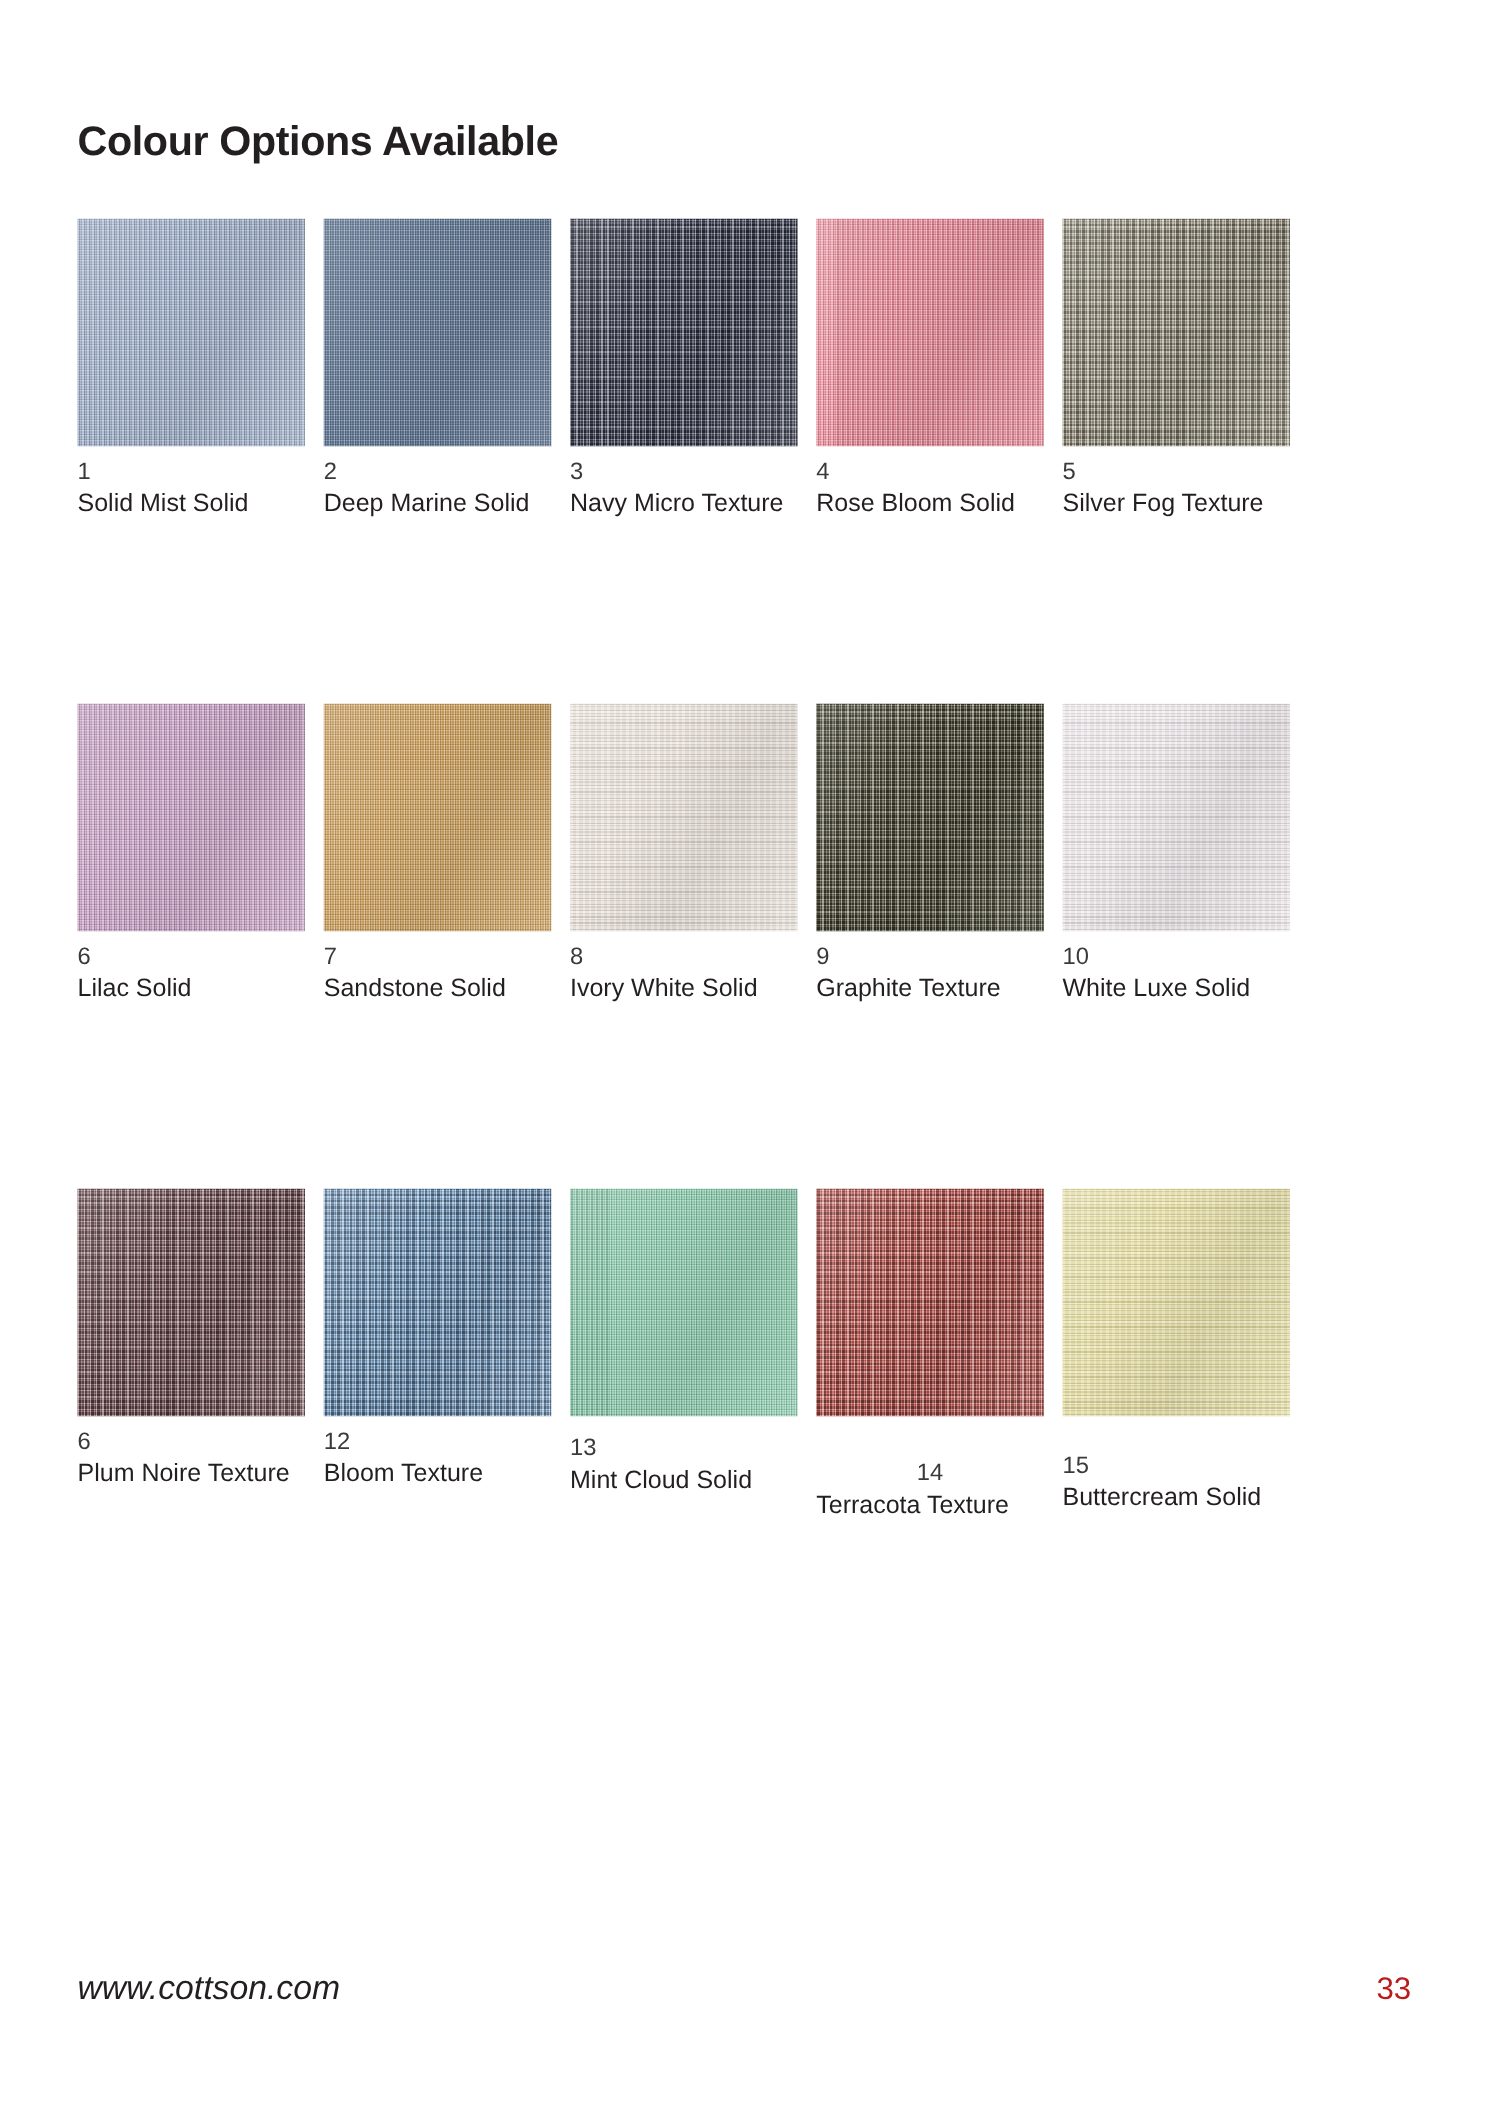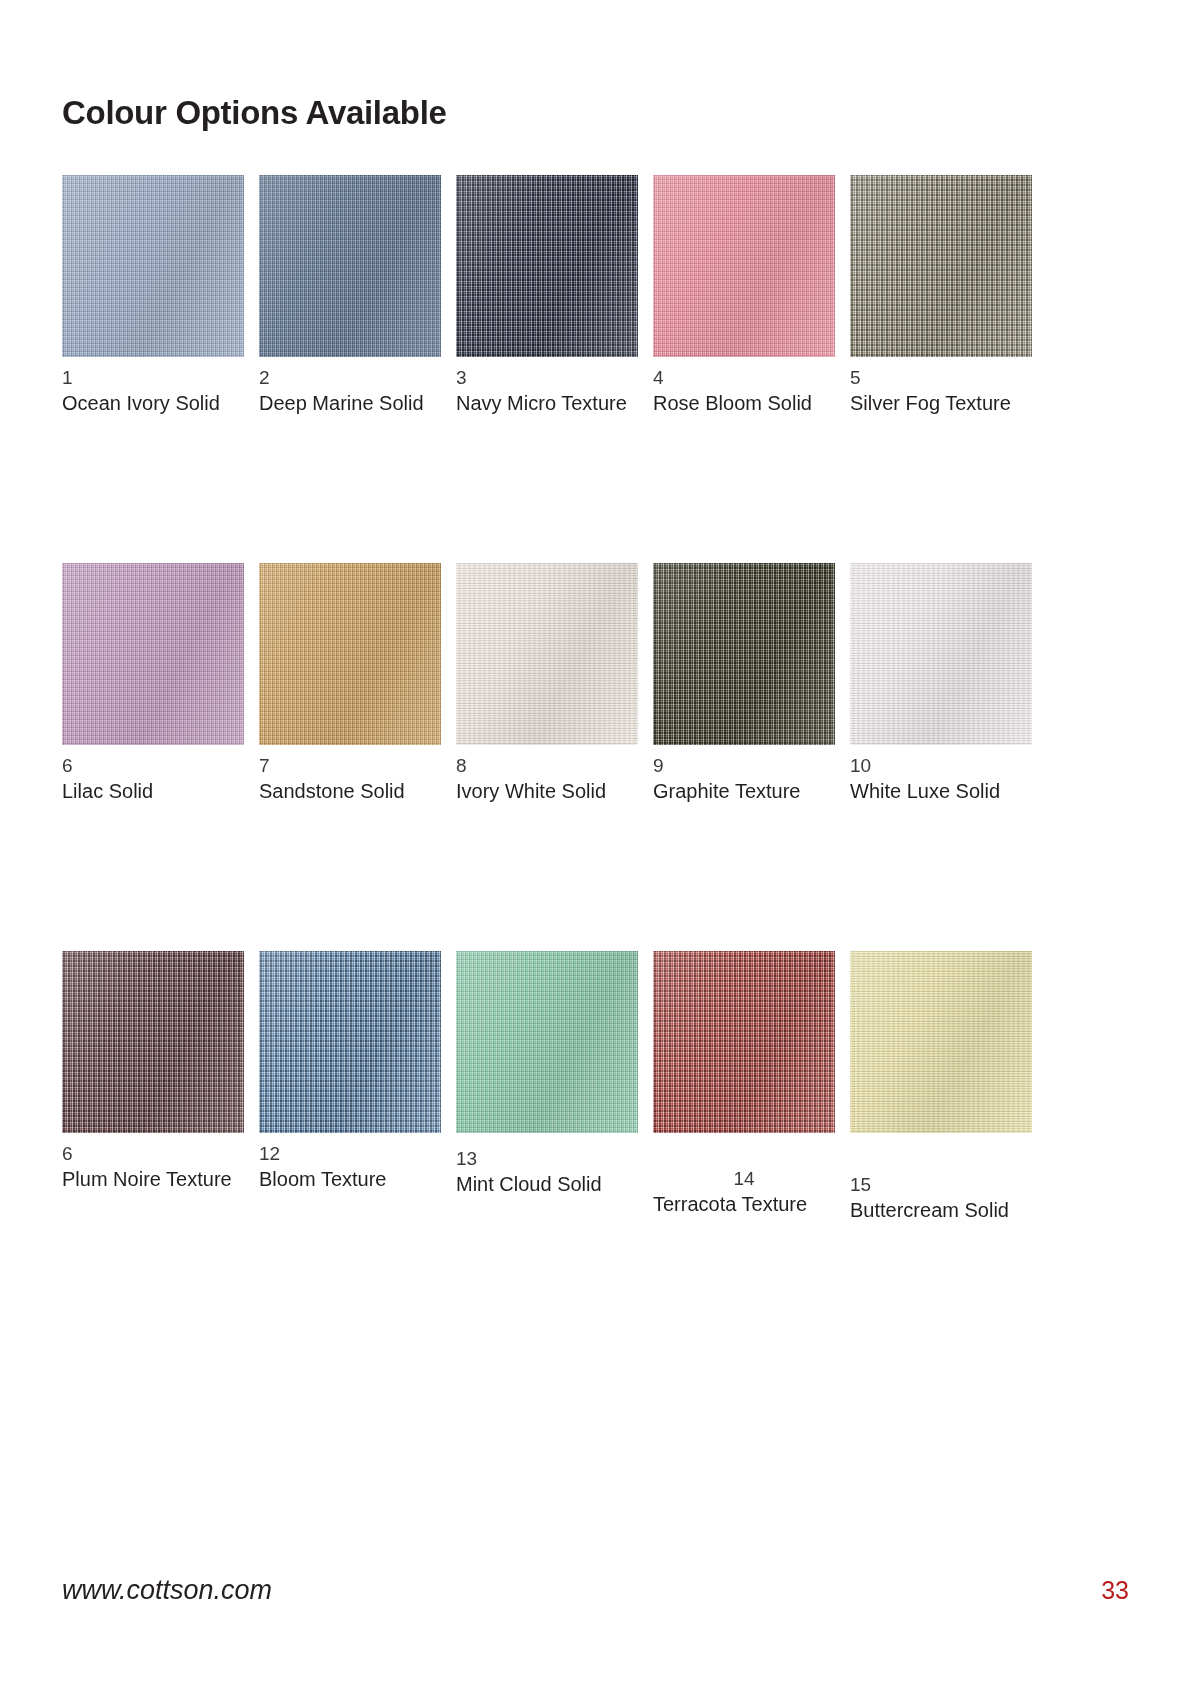--- a/index.html
+++ b/index.html
@@ -183,21 +183,21 @@
   <h1 class="page-title">Colour Options Available</h1>
 
   <div class="grid">
     <div class="row">
         <div class="cell c0">
           <div class="swatch" style="background-color: rgb(155, 173, 201);">
             <div class="weave"></div>
             <div class="sheen"></div>
           </div>
           <div class="sw-num">1</div>
-          <div class="sw-name">Ocean Ivory Solid</div>
+          <div class="sw-name">Solid Mist Solid</div>
         </div>
         <div class="cell c1">
           <div class="swatch" style="background-color: rgb(95, 119, 149);">
             <div class="weave"></div>
             <div class="sheen"></div>
           </div>
           <div class="sw-num">2</div>
           <div class="sw-name">Deep Marine Solid</div>
         </div>
         <div class="cell c2">
@@ -298,21 +298,21 @@
             <div class="sheen"></div>
           </div>
           <div class="sw-num" style="margin-top: 34px; text-align: center;">14</div>
           <div class="sw-name">Terracota Texture</div>
         </div>
         <div class="cell c4">
           <div class="swatch linen" style="background-color: rgb(232, 224, 164);">
             <div class="weave"></div>
             <div class="sheen"></div>
           </div>
-          <div class="sw-num" style="margin-top: 40px;">15</div>
+          <div class="sw-num" style="margin-top: 28px;">15</div>
           <div class="sw-name">Buttercream Solid</div>
         </div>
       </div>
   </div>
 
   <div class="footer">
     <span class="footer-url">www.cottson.com</span>
     <span class="footer-page">33</span>
   </div>
 

